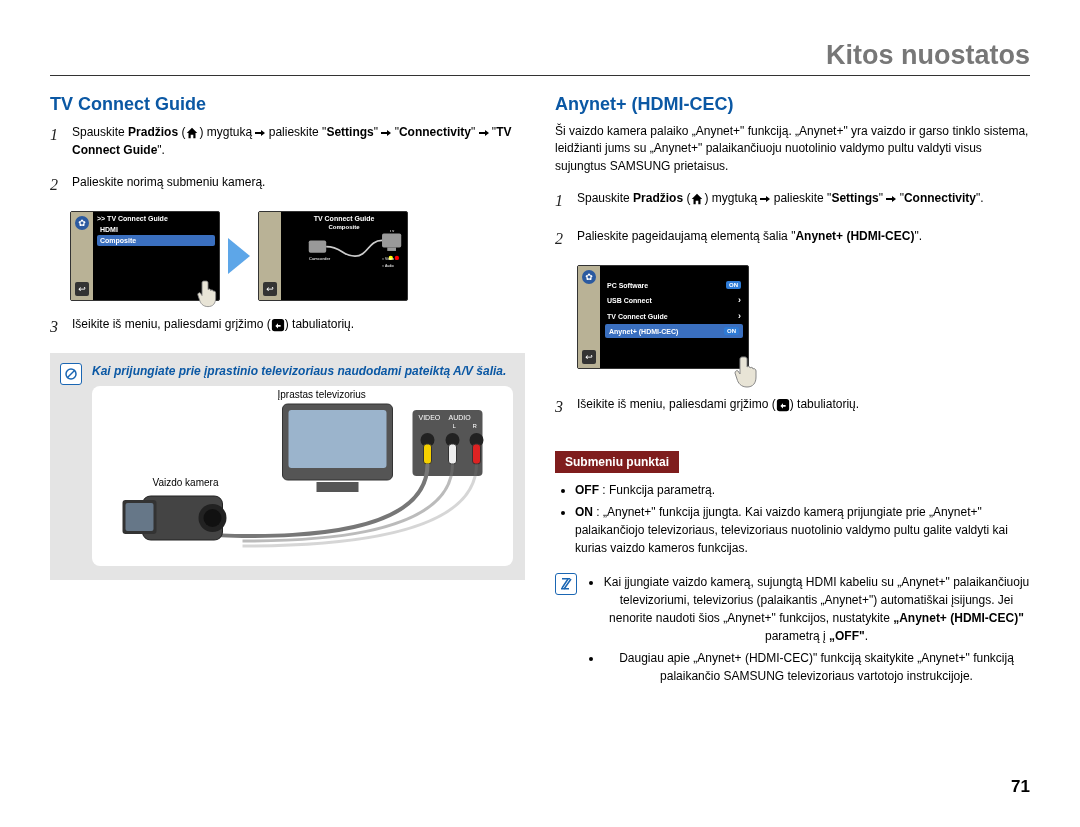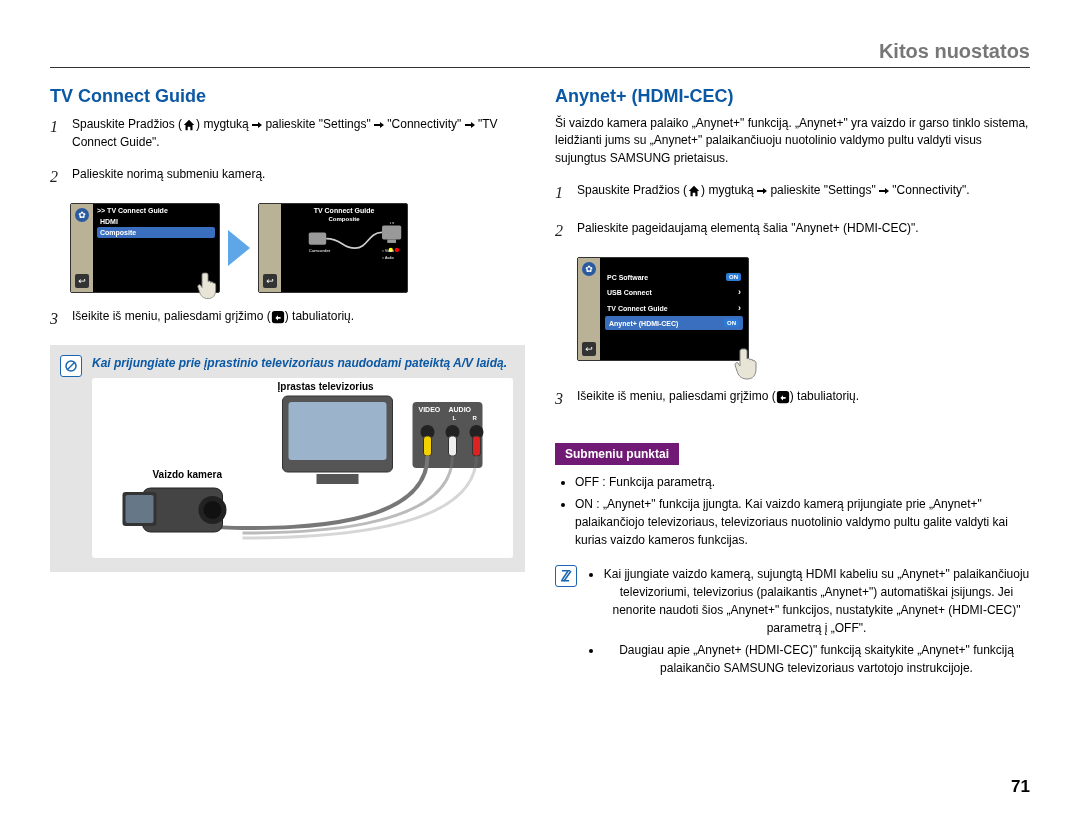--- a/index.html
+++ b/index.html
@@ -6,21 +6,21 @@
     font-family: Arial, Helvetica, sans-serif;
     margin: 0;
     padding: 40px 50px 40px 50px;
     font-size: 12px;
     color: #000;
     width: 980px;
     background: #fff;
   }
   .page-header {
     text-align: right;
-    font-size: 20px;
+    font-size: 27px;
     color: #777;
     font-weight: bold;
     border-bottom: 1px solid #333;
     padding-bottom: 4px;
     margin-bottom: 18px;
   }
   .columns {
     display: flex;
     gap: 30px;
   }
@@ -163,25 +163,24 @@
   .callout .content { flex: 1; }
   .callout .title-blue {
     color: #0b58a4;
     font-style: italic;
     font-weight: bold;
     line-height: 1.4;
     margin: 0 0 6px 0;
   }
   .av-diagram-wrap {
     background: #fff;
-    border-radius: 3px;
+    border-radius: 8px;
     height: 180px;
     position: relative;
     margin-top: 0;
-    font-weight: bold;
   }
 
   
   .conn-screen-wrap {
     margin: 6px 0 0 22px;
     position: relative;
     width: 172px;
   }
   .conn-screen {
     background: #000;
@@ -197,21 +196,21 @@
     font-size:7px;font-weight:bold;padding:3px 4px;color:#fff;
   }
   .cs-row .toggle-on {
     background:#2e7bd6;color:#fff;border-radius:2px;font-size:6px;
     padding:1px 3px;font-weight:bold;
   }
   .cs-row .chev { font-size:9px;color:#fff; }
   .cs-row.sel { background:#3a6fbf;border-radius:2px;margin:0 2px; }
 
   .submenu-head {
-    background: #701a75;
+    background: #7f1d1d;
     color: #fff;
     font-weight: bold;
     padding: 4px 10px;
     margin-top: 18px;
     font-size: 12px;
     display: inline-block;
   }
   ul.bullets {
     margin: 8px 0 0 6px;
     padding: 0 0 0 14px;
@@ -238,21 +237,21 @@
   .note-box li { line-height: 1.5; margin-bottom: 4px; text-align: center; }
 
   .page-num {
     position: absolute;
     right: 50px;
     bottom: 30px;
     font-weight: bold;
     font-size: 17px;
   }
 
-  b { font-weight: normal; }
+  b { font-weight: bold; }
 </style>
 </head>
 <body>
 
 <div class="page-header">Kitos nuostatos</div>
 
 <div class="columns">
 
   <div class="col">
     <h2 class="section">TV Connect Guide</h2>
@@ -341,21 +340,21 @@
     </div>
 
     <div class="callout">
       <div class="badge info">
         <svg width="14" height="14" viewBox="0 0 14 14">
             <circle cx="7" cy="7" r="5" fill="none" stroke="#1a66b3" stroke-width="1.5"></circle>
             <line x1="3" y1="11" x2="11" y2="3" stroke="#1a66b3" stroke-width="1.5"></line>
           </svg>
       </div>
       <div class="content">
-        <p class="title-blue">Kai prijungiate prie įprastinio televizoriaus naudodami pateiktą A/V laidą.</p>
+        <p class="title-blue">Kai prijungiate prie įprastinio televizoriaus naudodami pateiktą A/V šalia.</p>
         <div class="av-diagram-wrap">
           <svg viewBox="0 0 420 180" width="100%" height="100%">
 
             <rect x="190" y="18" width="110" height="76" rx="5" fill="#555" stroke="#333"></rect>
             <rect x="196" y="24" width="98" height="58" rx="3" fill="#9bb4cc"></rect>
             <rect x="224" y="96" width="42" height="10" fill="#555"></rect>
             <text x="185" y="12" font-size="10" fill="#000">Įprastas televizorius</text>
 
             <rect x="320" y="24" width="70" height="66" rx="4" fill="#555"></rect>
             <text x="326" y="34" font-size="7" fill="#fff">VIDEO</text>

